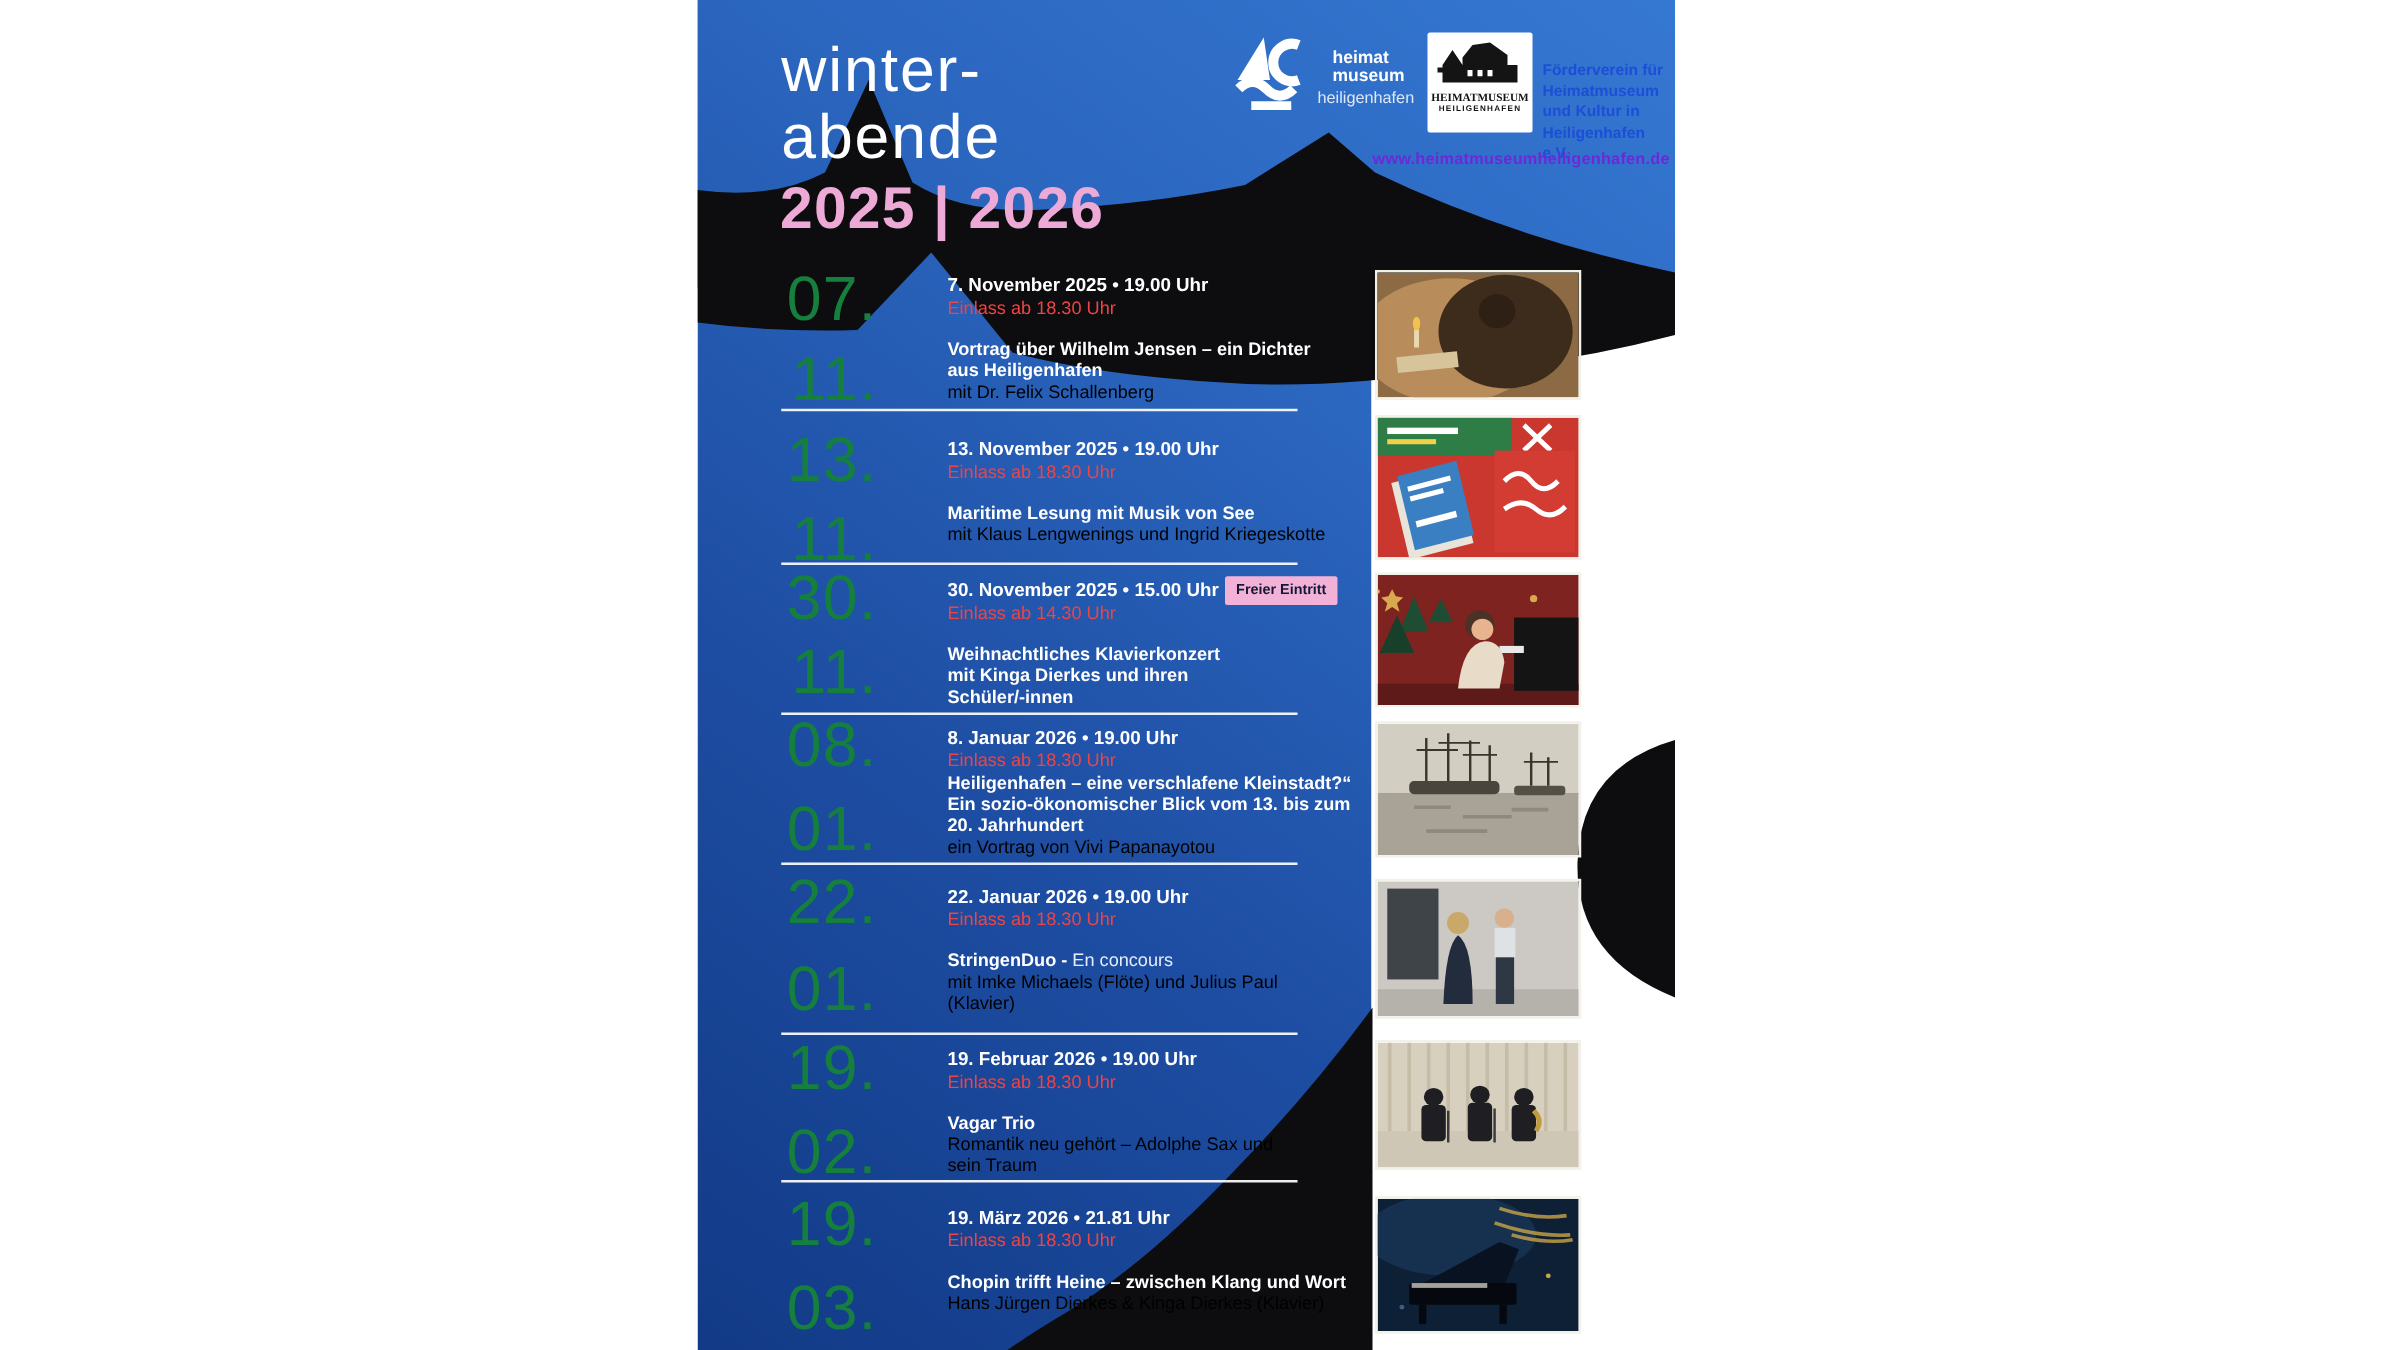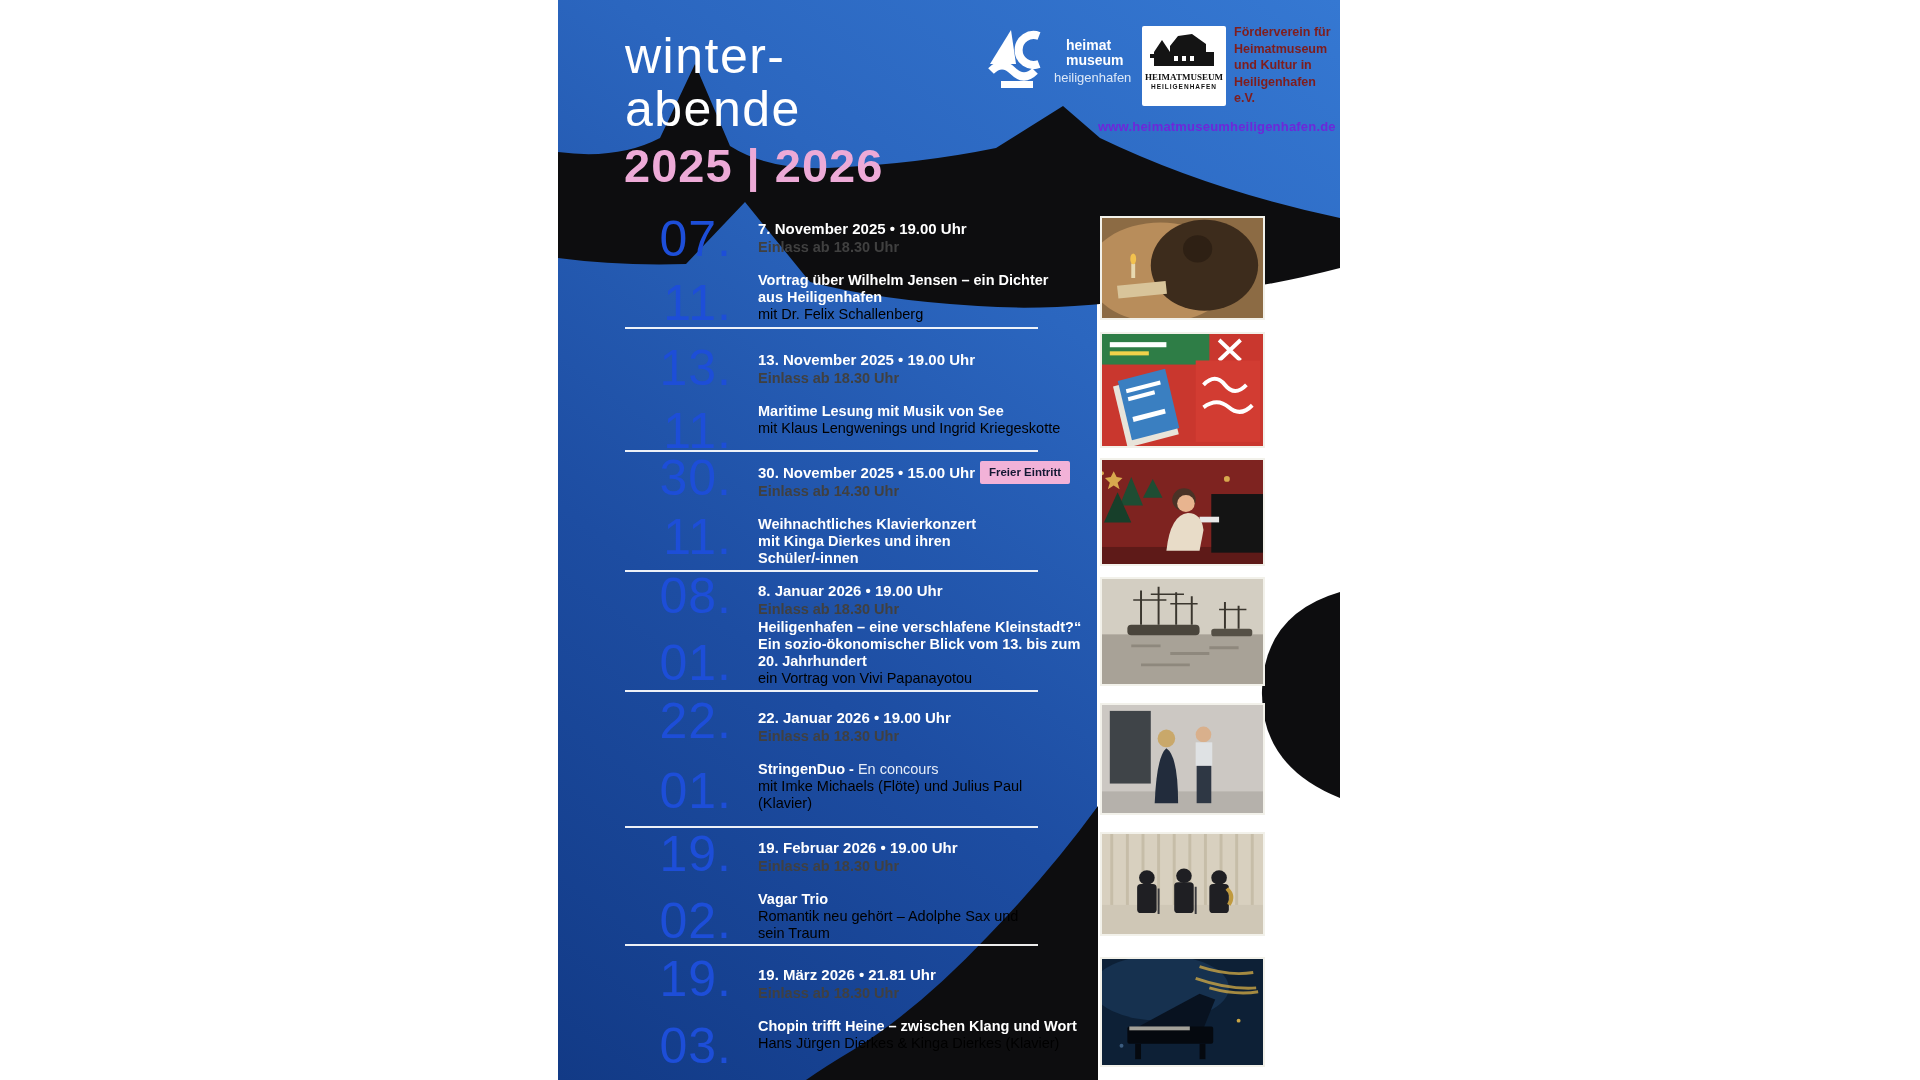--- a/index.html
+++ b/index.html
@@ -14,27 +14,27 @@
   .hm-logo-icon{position:absolute;left:429px;top:24px;width:58px;height:66px;}
   .hm-logo-words{position:absolute;left:496px;top:38px;color:#ffffff;}
   .hm-w1{font-size:14px;font-weight:700;line-height:15px;margin-left:12px;}
   .hm-w3{font-size:13px;font-weight:300;line-height:19px;color:#dce8f8;}
 
   .museum-box{position:absolute;left:584px;top:26px;width:84px;height:80px;background:#ffffff;border-radius:2px;text-align:center;overflow:hidden;}
   .mb-art{margin-top:4px;width:72px;height:38px;}
   .mb-l1{font-family:"Liberation Serif","DejaVu Serif",serif;font-size:9px;font-weight:700;color:#111;line-height:10px;letter-spacing:0;}
   .mb-l2{font-size:6.5px;font-weight:700;color:#111;letter-spacing:1px;line-height:9px;}
 
-  .foerder{position:absolute;left:676px;top:24px;color:#7f1d1d;font-size:12.5px;font-weight:700;line-height:16.5px;}
+  .foerder{position:absolute;left:676px;top:48px;color:#1d4ed8;font-size:12.5px;font-weight:700;line-height:16.5px;}
   .url{position:absolute;left:540px;top:119px;width:232px;text-align:right;color:#6d28d9;font-size:13px;font-weight:700;letter-spacing:.2px;}
 
-  .num{position:absolute;left:96px;width:78px;text-align:right;font-size:50px;font-weight:300;color:#1d4ed8;line-height:46px;letter-spacing:1px;}
+  .num{position:absolute;left:66px;width:78px;text-align:right;font-size:50px;font-weight:300;color:#15803d;line-height:46px;letter-spacing:1px;}
   .etext{position:absolute;left:200px;width:335px;}
   .dt{font-size:15px;font-weight:700;color:#ffffff;line-height:19px;white-space:nowrap;}
-  .adm{font-size:14.5px;font-weight:700;color:#404040;line-height:18px;white-space:nowrap;}
+  .adm{font-size:14.5px;font-weight:400;color:#ef4444;line-height:18px;white-space:nowrap;}
   .t{font-size:14.5px;font-weight:700;color:#ffffff;line-height:17px;white-space:nowrap;}
   .t.first{margin-top:16px;}
   .t.nogap{margin-top:1px;}
   .s{font-size:14.5px;font-weight:400;color:#000000;line-height:17px;white-space:nowrap;}
   .tr{font-weight:400;color:#e6edf8;}
   .sep{position:absolute;left:67px;width:413px;height:2px;background:rgba(255,255,255,.92);}
   .badge{position:absolute;left:422px;top:461px;width:90px;height:23px;background:#f2b2d8;color:#141834;font-size:11.5px;font-weight:700;text-align:center;line-height:23px;border-radius:2px;}
 
   .photo{position:absolute;left:542px;width:165px;border:2px solid #f2f1ea;box-sizing:border-box;overflow:hidden;}
   .photo svg{display:block;width:100%;height:100%;}

